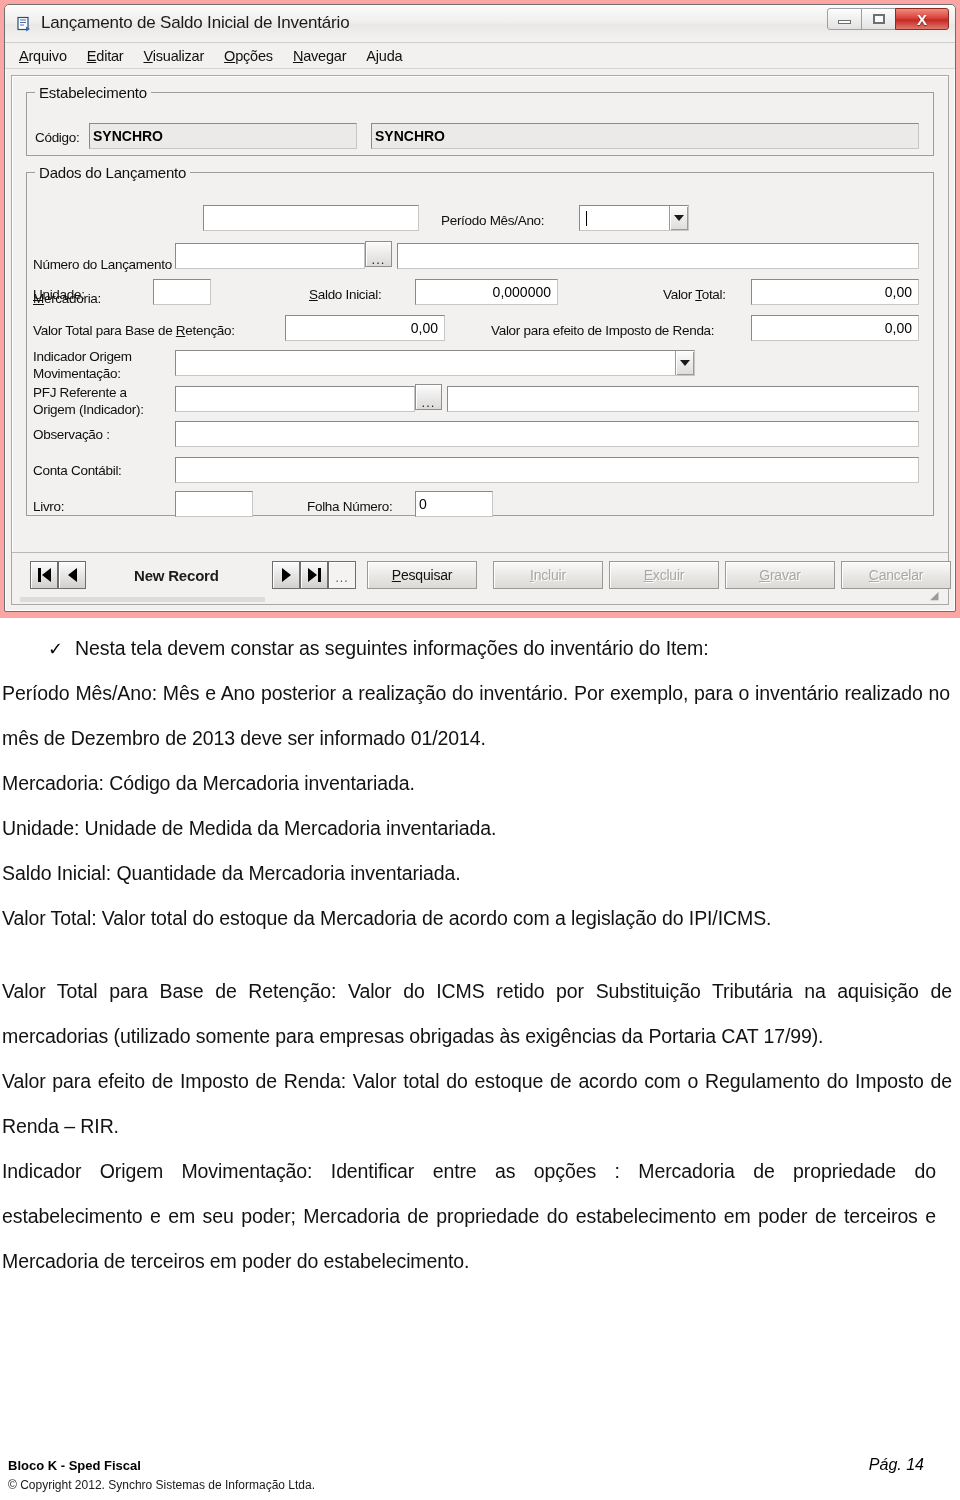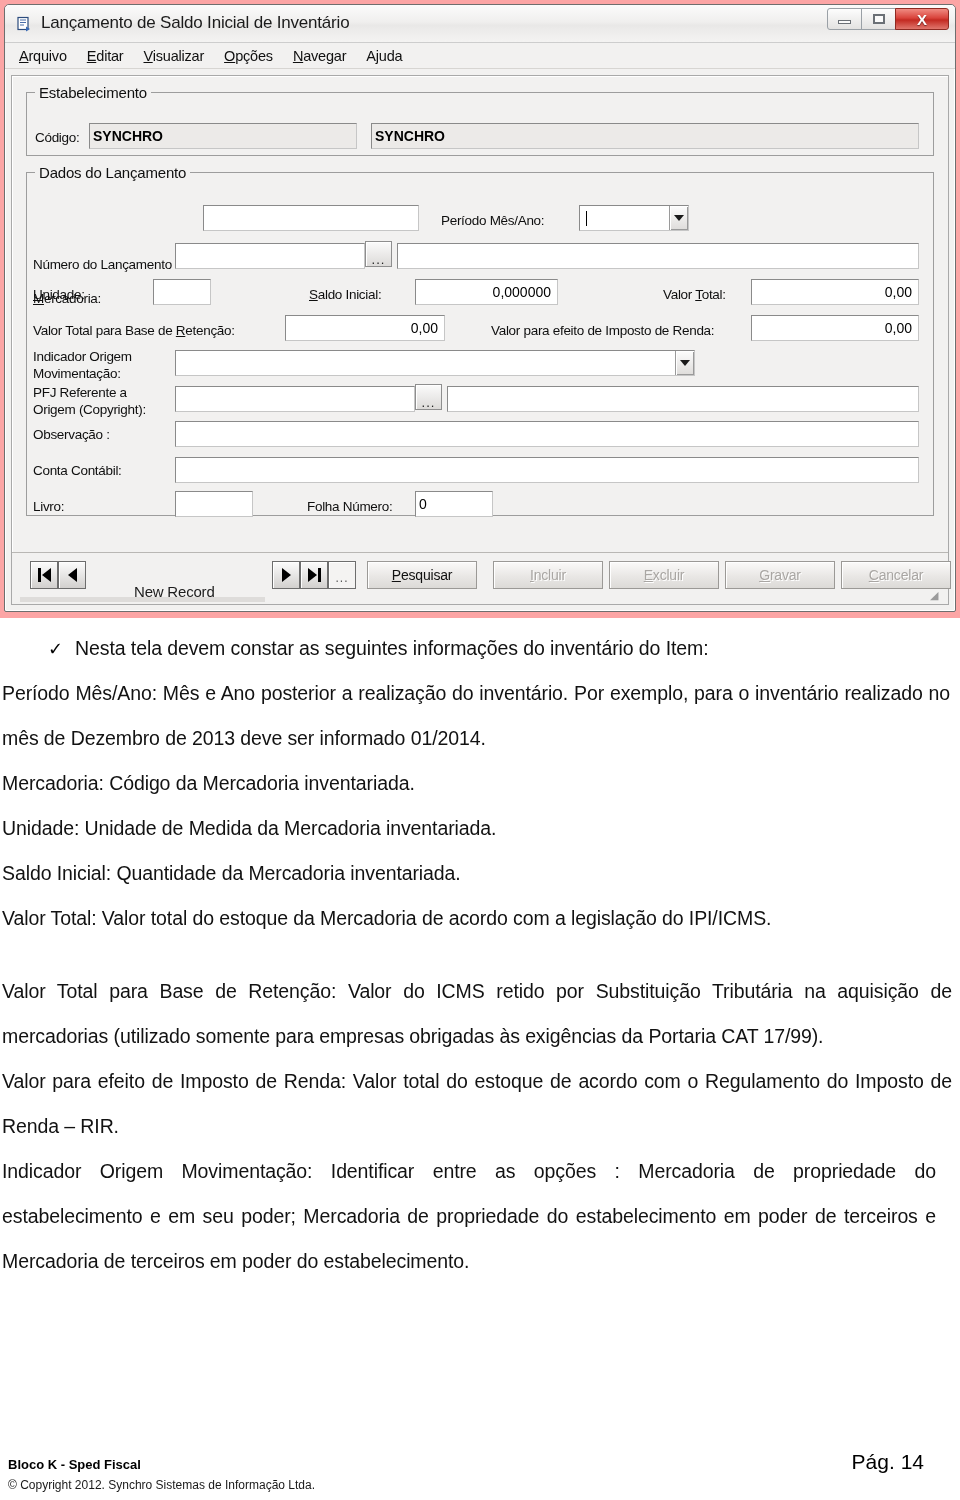--- a/index.html
+++ b/index.html
@@ -263,21 +263,21 @@
     padding: 0 8px;
   }
   .footer-top {
     display: flex; justify-content: space-between; align-items: baseline;
     font-size: 13px; font-weight: bold; color: #000;
   }
   .footer-bot {
     display: flex; justify-content: space-between; align-items: baseline;
     font-size: 12px; color: #1a1a1a; margin-top: 4px;
   }
-  .footer-right-big { font-size: 21px; font-weight: normal; }
+  .footer-right-big { font-size: 16px; font-weight: normal; font-style: italic; }
 </style>
 </head>
 <body>
 
 <div id="page">
 
   <div class="win-shot">
     <div class="win">
 
       <div class="titlebar">
@@ -354,21 +354,21 @@
           <div class="lbl" style="left:6px; top:168px;">Indicador Origem</div>
           <div class="lbl" style="left:6px; top:185px;">Movimentação:</div>
           <div class="combo" style="left:148px; top:169px; width:520px; height:26px;">
             <span class="ctext"></span>
             <span class="cbtn">
                 <span class="tri-down"></span>
               </span>
           </div>
 
           <div class="lbl" style="left:6px; top:204px;">PFJ Referente a</div>
-          <div class="lbl" style="left:6px; top:221px;">Origem (Copyright):</div>
+          <div class="lbl" style="left:6px; top:221px;">Origem (Indicador):</div>
           <div class="fld" style="left:148px; top:205px; width:240px; height:26px;"></div>
           <div class="dotsbtn" style="left:388px; top:203px; width:27px; height:26px;">...</div>
           <div class="fld" style="left:420px; top:205px; width:472px; height:26px;"></div>
 
           <div class="lbl" style="left:6px; top:246px;">Observação :</div>
           <div class="fld" style="left:148px; top:240px; width:744px; height:26px;"></div>
 
           <div class="lbl" style="left:6px; top:282px;">Conta Contábil:</div>
           <div class="fld" style="left:148px; top:276px; width:744px; height:26px;"></div>
 
@@ -380,21 +380,21 @@
 
         <div class="toolbar">
           <div class="navbtn" style="left:18px; top:8px;">
             <span class="bar-l"></span>
               <span class="tri-l"></span>
           </div>
           <div class="navbtn" style="left:46px; top:8px;">
             <span class="tri-l"></span>
           </div>
 
-          <div class="newrec" style="left:122px; top:30px;">New Record</div>
+          <div class="newrec" style="left:122px; top:14px;font-weight:bold;">New Record</div>
 
           <div class="navbtn" style="left:260px; top:8px;">
             <span class="tri-r"></span>
           </div>
           <div class="navbtn" style="left:288px; top:8px;">
             <span class="tri-r"></span>
               <span class="bar-r"></span>
           </div>
           <div class="navbtn flat" style="left:316px; top:8px; font-size:12px; color:#555; align-items:flex-end; padding-bottom:3px; letter-spacing:1px;">...</div>
 

